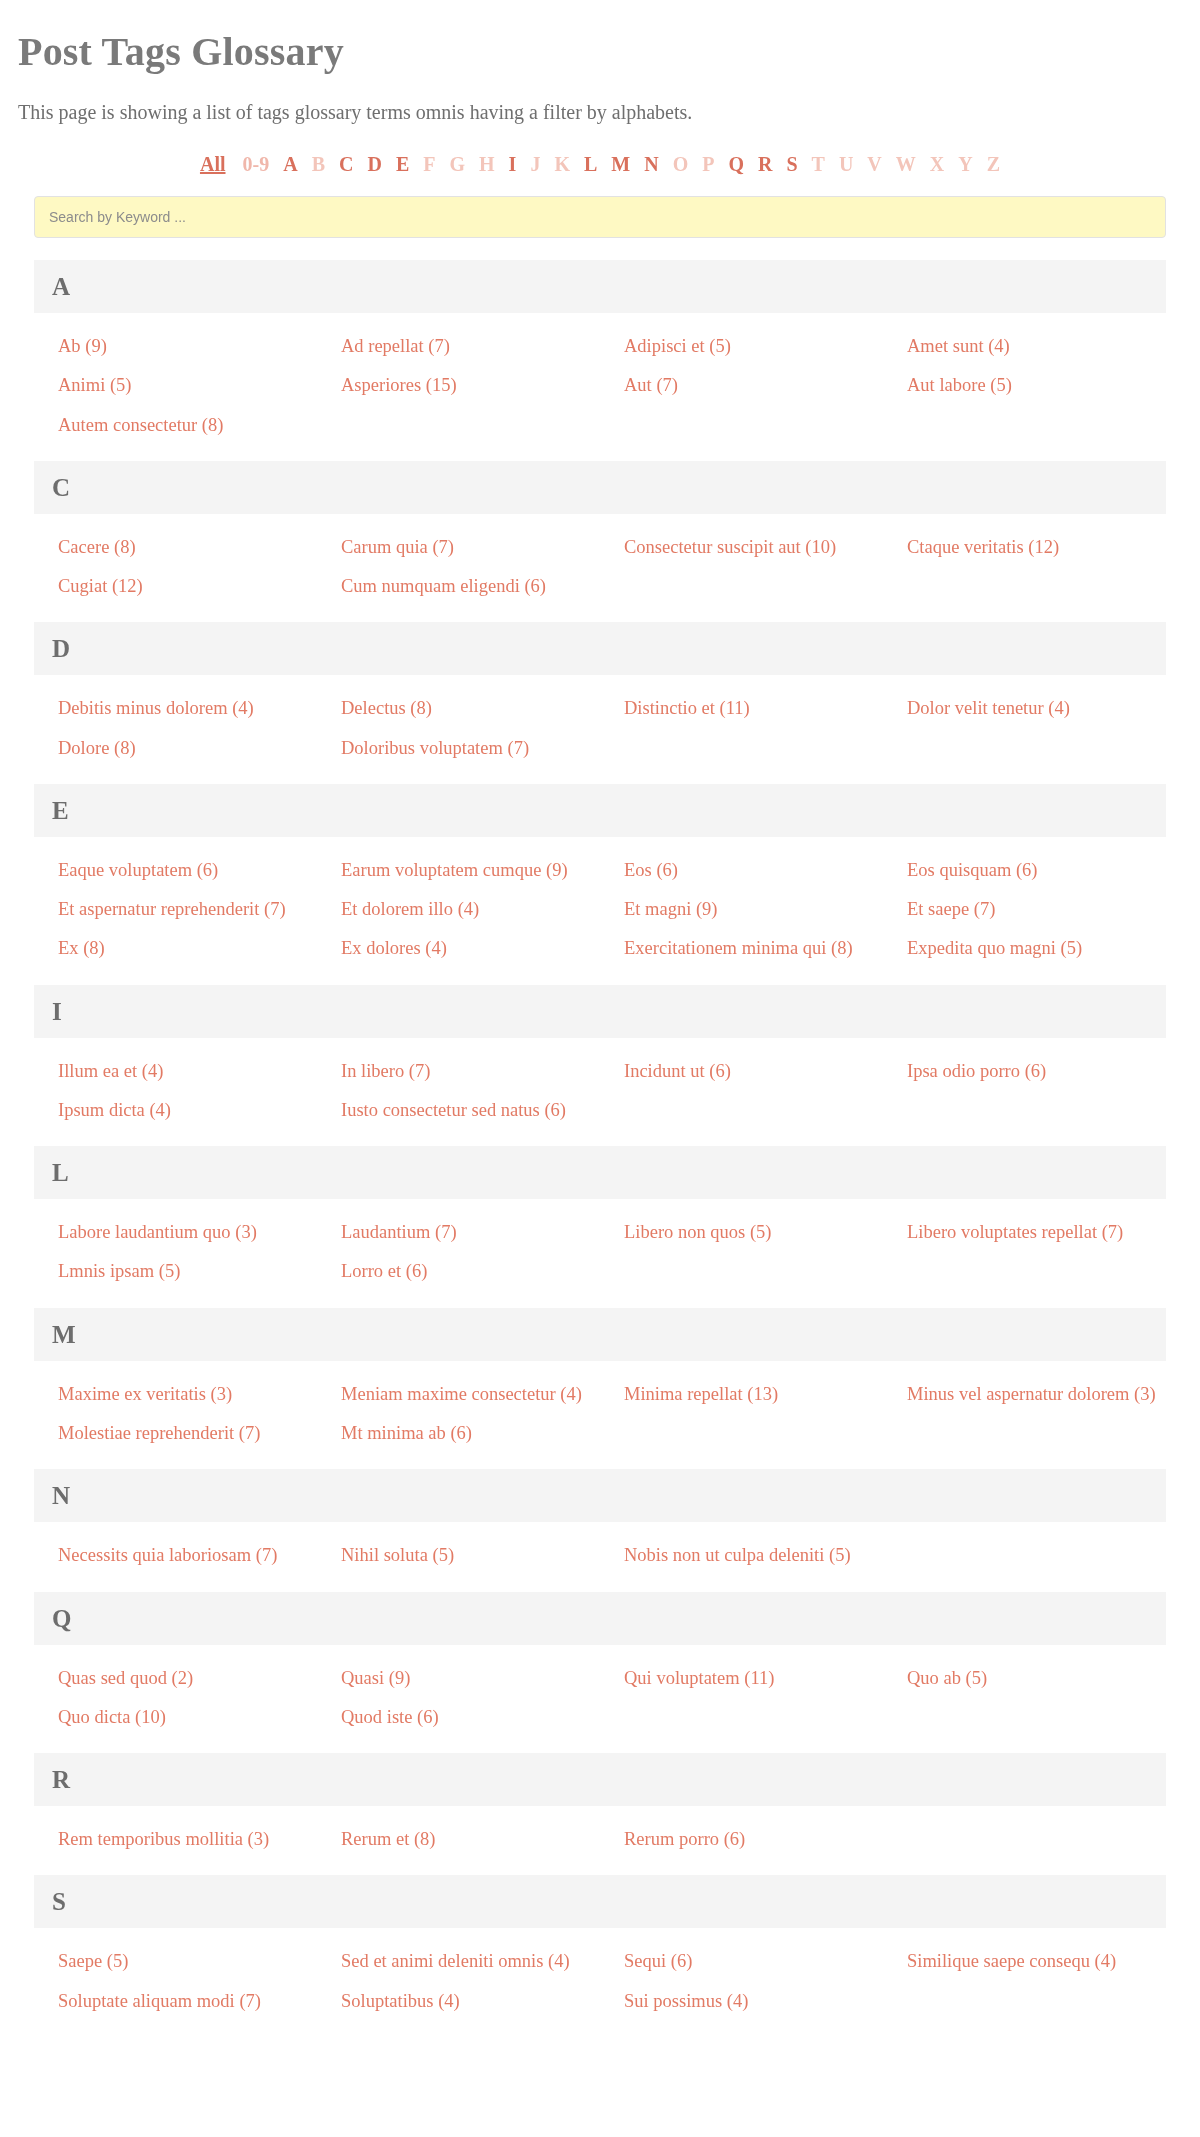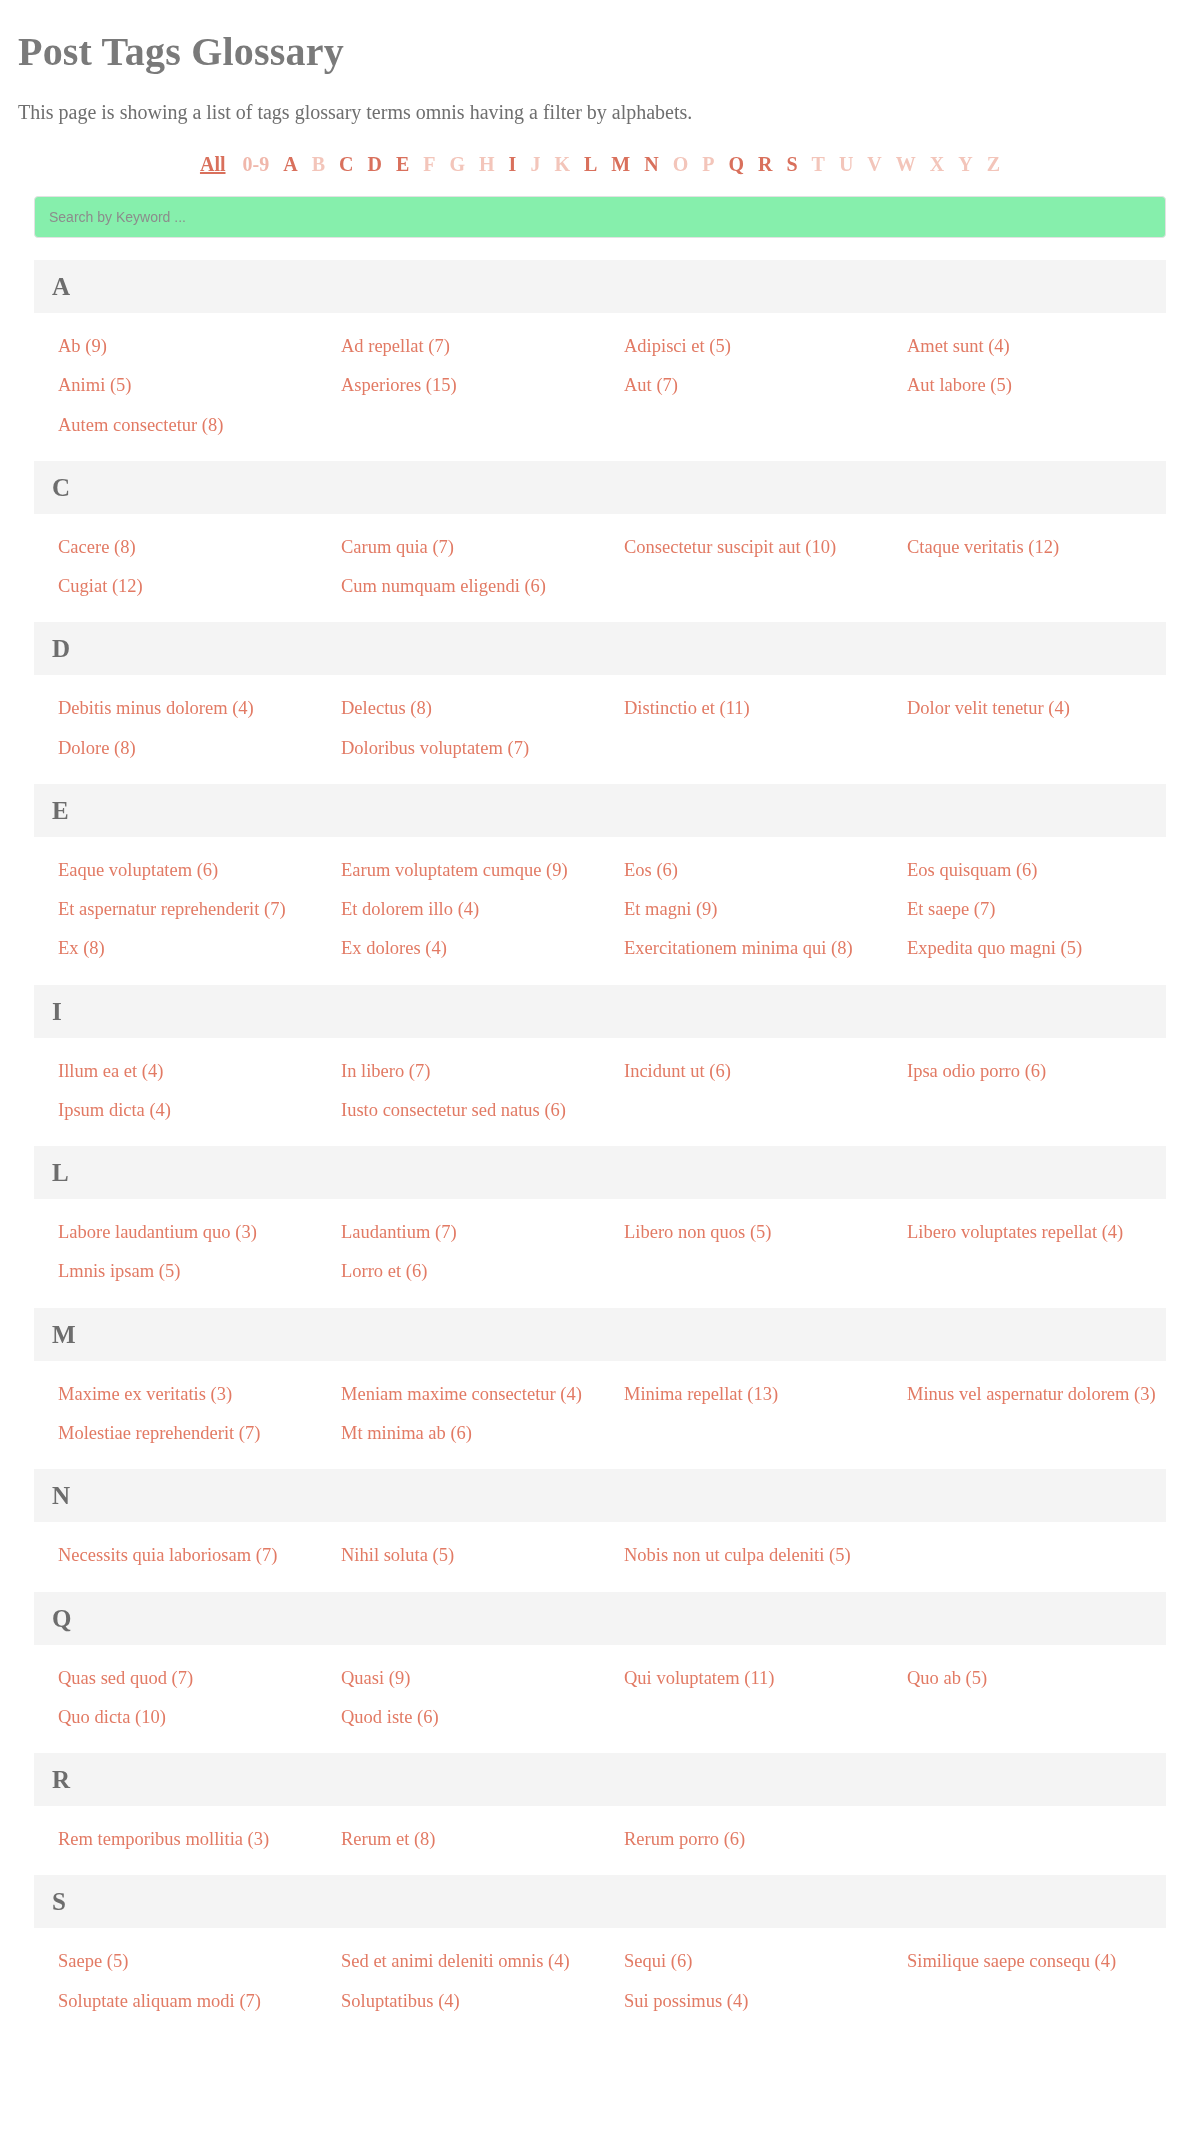--- a/index.html
+++ b/index.html
@@ -86,21 +86,21 @@
   }
   .search-input {
     display: block;
     width: 100%;
     box-sizing: border-box;
     height: 42px;
     padding: 8px 14px;
     font-family: "Liberation Sans", "DejaVu Sans", sans-serif;
     font-size: 14px;
     color: #555;
-    background: #86efac;
+    background: #fef9c3;
     border: 1px solid #e2e2e2;
     border-radius: 4px;
     outline: none;
   }
   .search-input::placeholder {
     color: #8c8c8c;
     opacity: 1;
   }
 
   
@@ -224,21 +224,21 @@
           <a class="tag-link">Ipsum dicta (4)</a>
           <a class="tag-link">Iusto consectetur sed natus (6)</a>
         </div>
       </section>
       <section class="letter-block">
         <div class="letter-heading"><span>L</span></div>
         <div class="tag-grid">
           <a class="tag-link">Labore laudantium quo (3)</a>
           <a class="tag-link">Laudantium (7)</a>
           <a class="tag-link">Libero non quos (5)</a>
-          <a class="tag-link">Libero voluptates repellat (4)</a>
+          <a class="tag-link">Libero voluptates repellat (7)</a>
           <a class="tag-link">Lmnis ipsam (5)</a>
           <a class="tag-link">Lorro et (6)</a>
         </div>
       </section>
       <section class="letter-block">
         <div class="letter-heading"><span>M</span></div>
         <div class="tag-grid">
           <a class="tag-link">Maxime ex veritatis (3)</a>
           <a class="tag-link">Meniam maxime consectetur (4)</a>
           <a class="tag-link">Minima repellat (13)</a>
@@ -251,21 +251,21 @@
         <div class="letter-heading"><span>N</span></div>
         <div class="tag-grid">
           <a class="tag-link">Necessits quia laboriosam (7)</a>
           <a class="tag-link">Nihil soluta (5)</a>
           <a class="tag-link">Nobis non ut culpa deleniti (5)</a>
         </div>
       </section>
       <section class="letter-block">
         <div class="letter-heading"><span>Q</span></div>
         <div class="tag-grid">
-          <a class="tag-link">Quas sed quod (7)</a>
+          <a class="tag-link">Quas sed quod (2)</a>
           <a class="tag-link">Quasi (9)</a>
           <a class="tag-link">Qui voluptatem (11)</a>
           <a class="tag-link">Quo ab (5)</a>
           <a class="tag-link">Quo dicta (10)</a>
           <a class="tag-link">Quod iste (6)</a>
         </div>
       </section>
       <section class="letter-block">
         <div class="letter-heading"><span>R</span></div>
         <div class="tag-grid">

